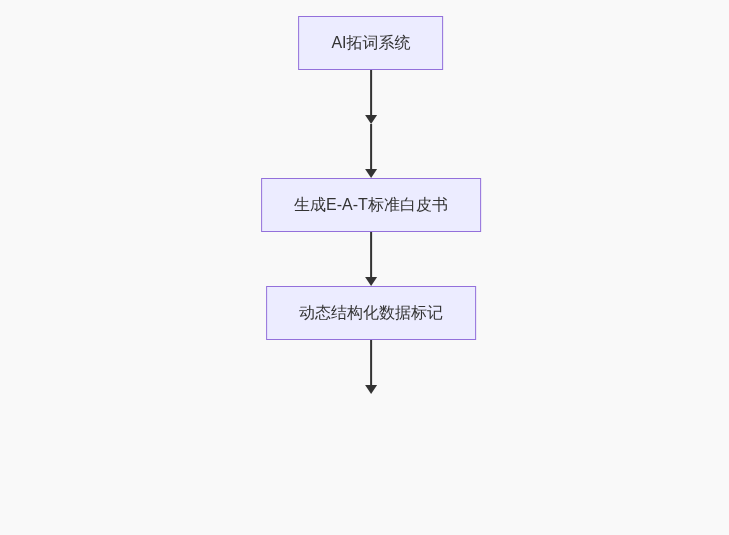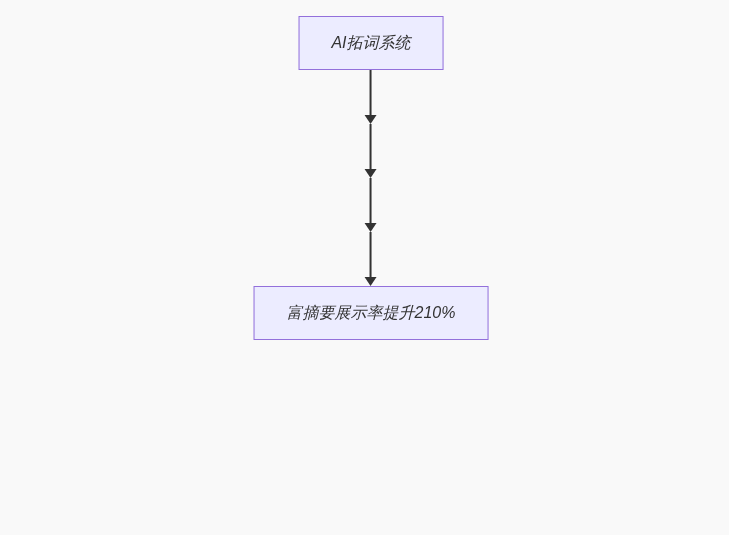--- a/index.html
+++ b/index.html
@@ -14,21 +14,20 @@
     width: 729px;
     height: 535px;
     overflow: hidden;
     background: var(--bg);
     font-family: "Liberation Sans", "DejaVu Sans", sans-serif;
   }
   .canvas {
     position: relative;
     width: 588px;
     height: 535px;
-    font-style: italic;
   }
   .flowchart {
     position: absolute;
     top: 16px;
     left: 371px;
     transform: translateX(-50%);
     display: flex;
     flex-direction: column;
     align-items: center;
   }
@@ -75,28 +74,29 @@
       <div class="line"></div>
       <div class="head"></div>
     </div>
 
 
     <div class="edge">
       <div class="line"></div>
       <div class="head"></div>
     </div>
 
+    <div class="node">生成E-A-T标准白皮书</div>
+
+    <div class="edge">
+      <div class="line"></div>
+      <div class="head"></div>
+    </div>
+
+    <div class="node">动态结构化数据标记</div>
 
     <div class="edge">
       <div class="line"></div>
       <div class="head"></div>
     </div>
 
 
-    <div class="edge">
-      <div class="line"></div>
-      <div class="head"></div>
-    </div>
-
-    <div class="node">富摘要展示率提升210%</div>
-
   </div>
 </div>
 
 </body></html>

